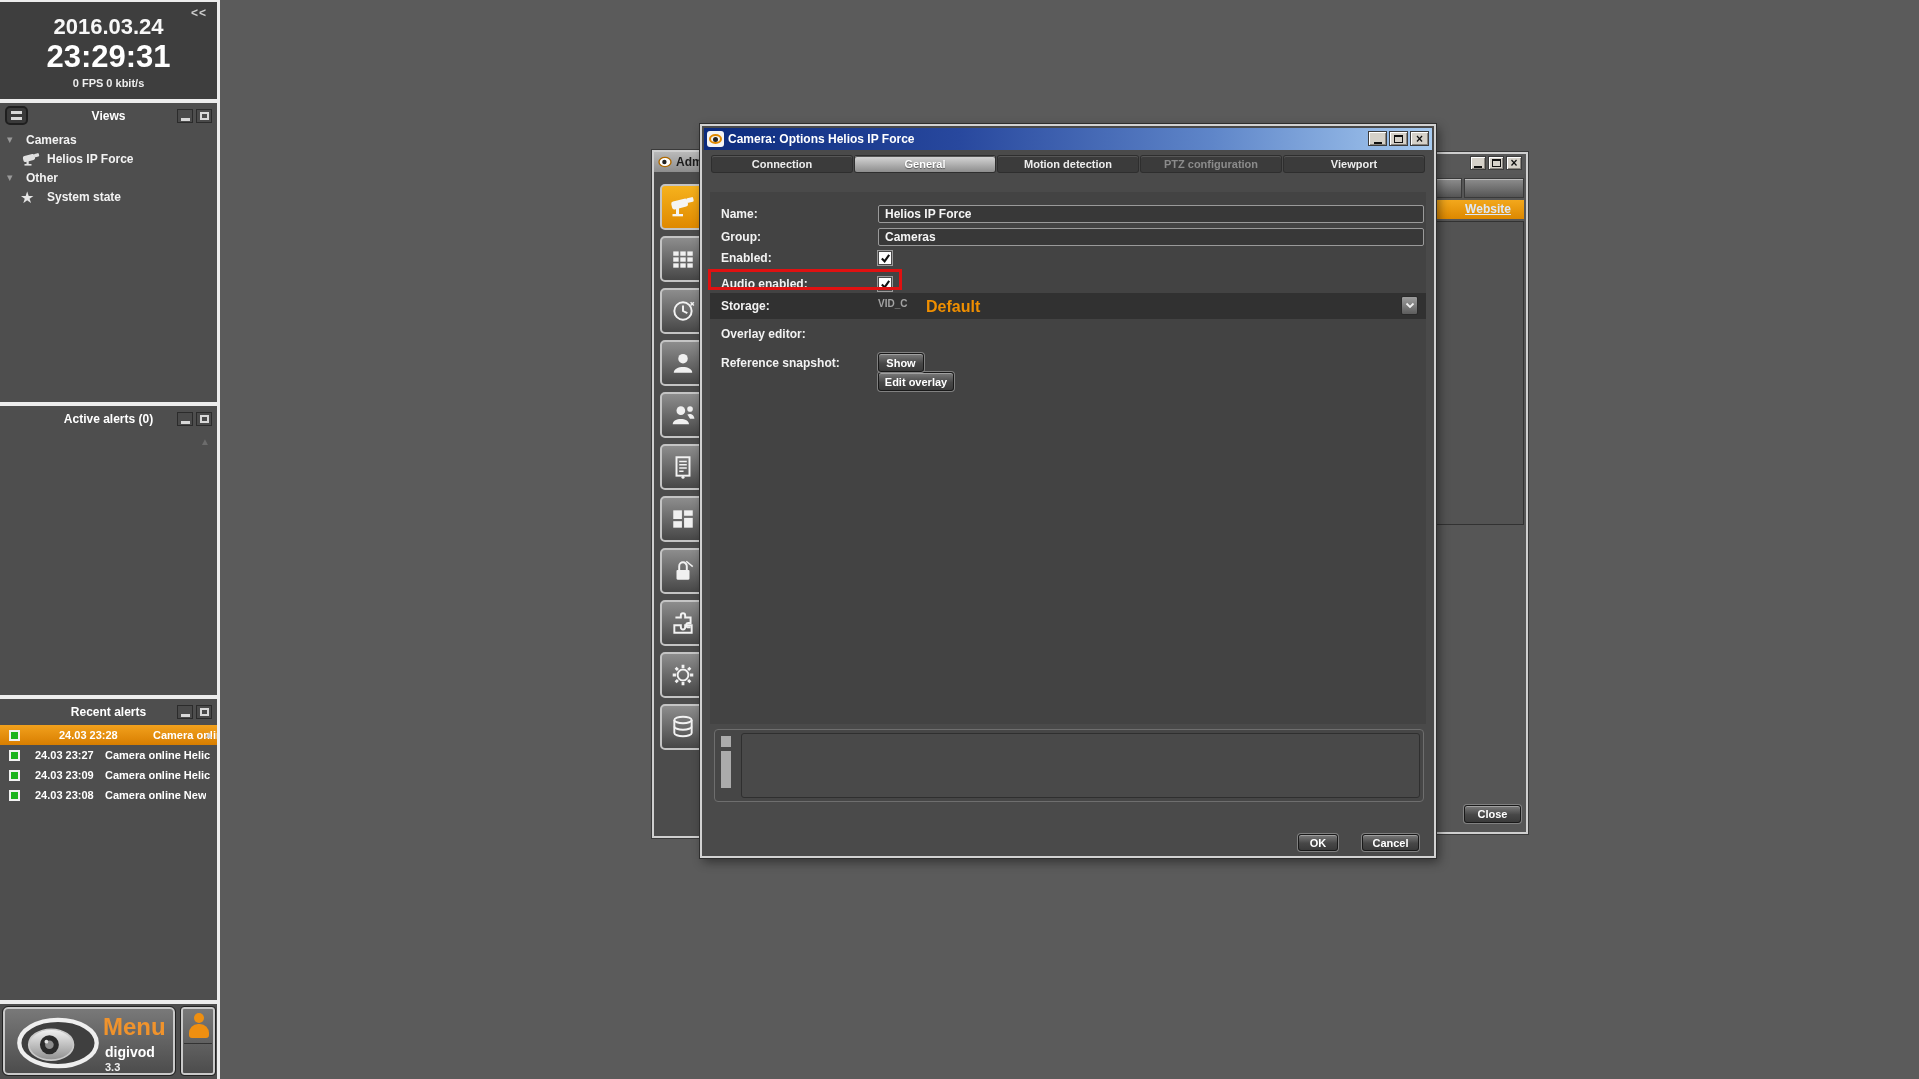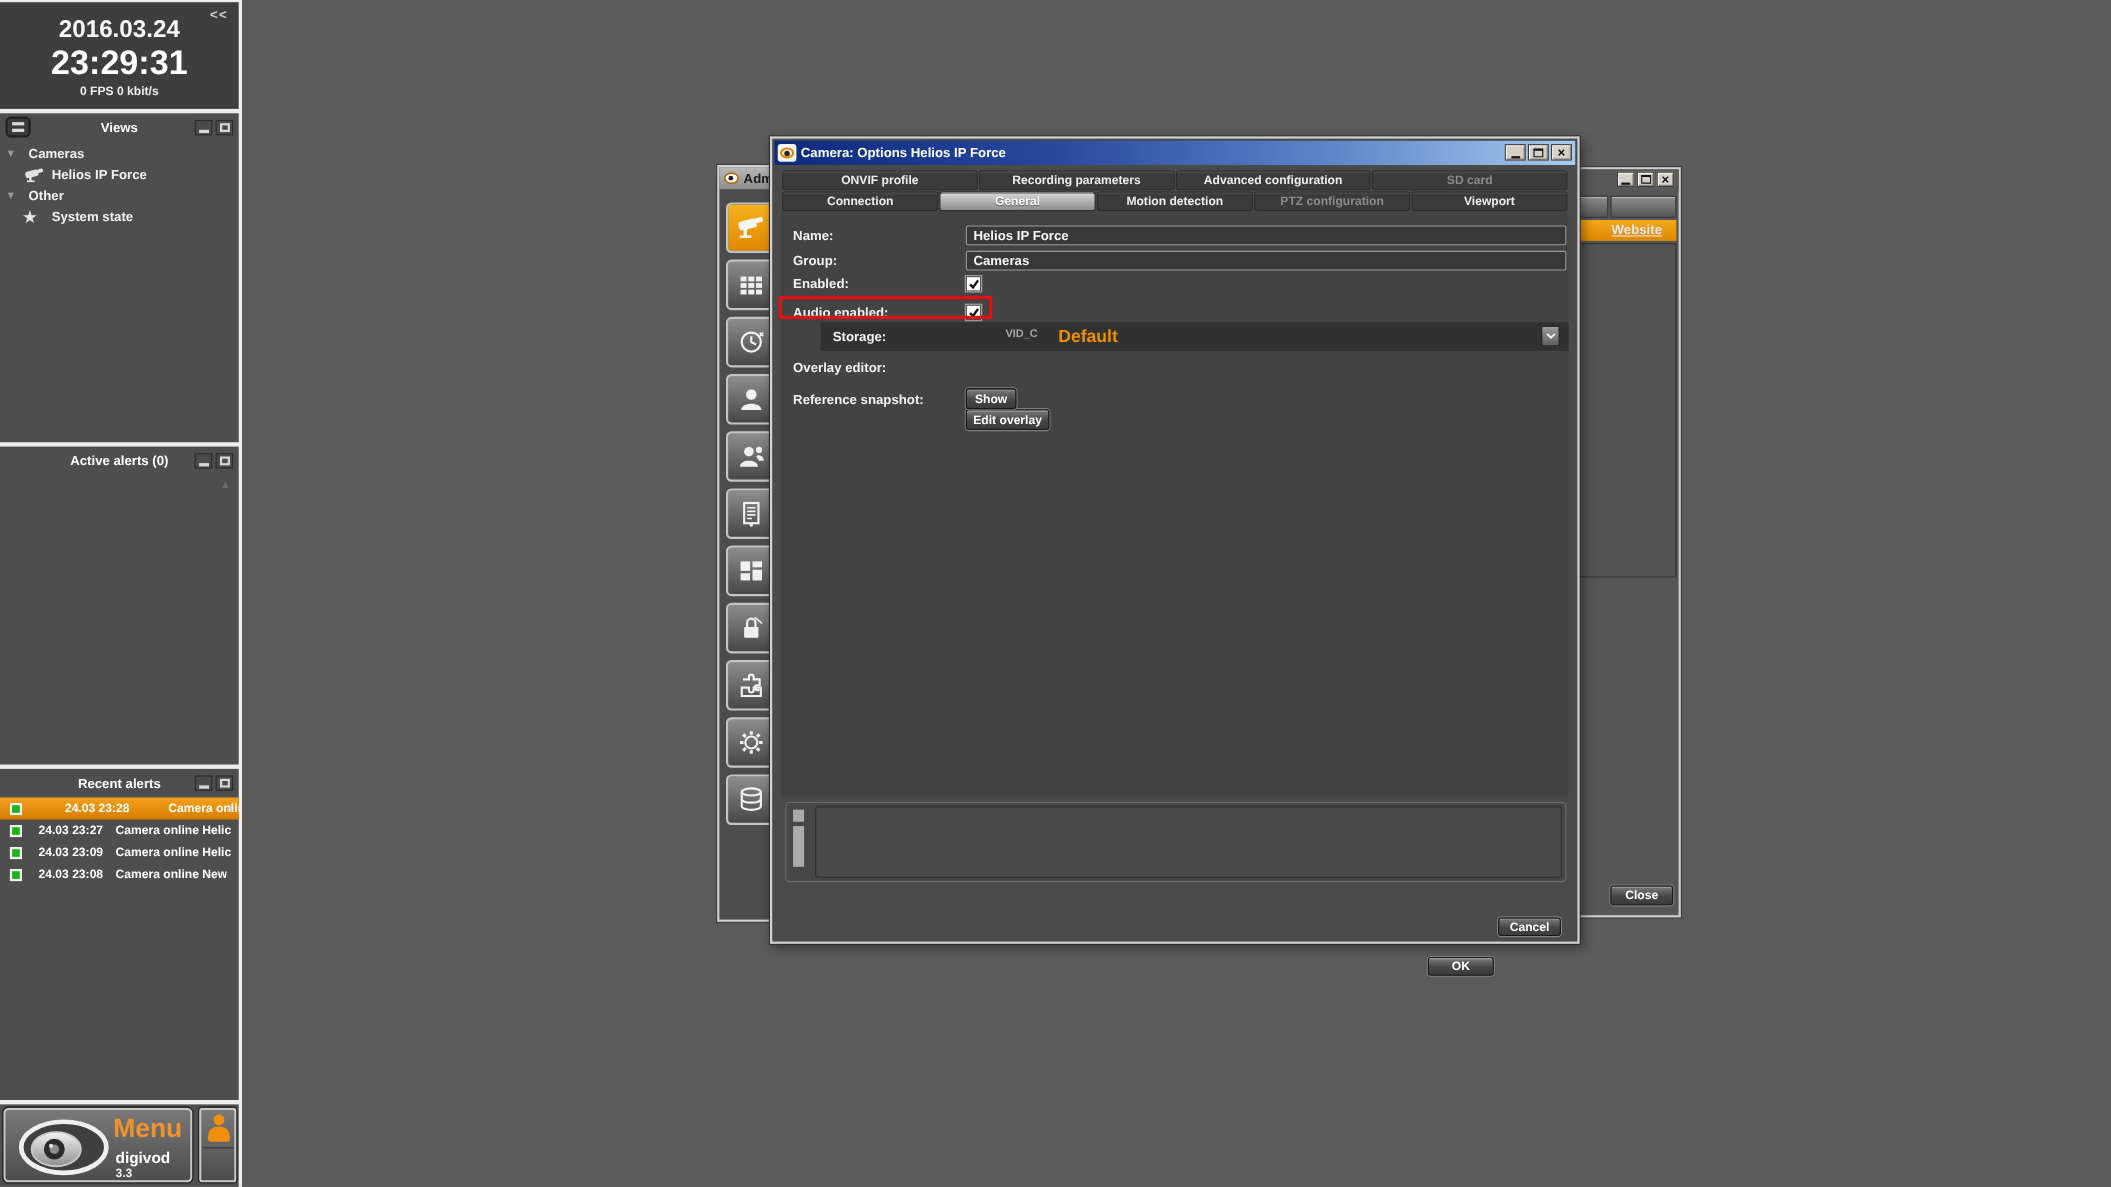--- a/index.html
+++ b/index.html
@@ -105,36 +105,36 @@
   .tabrow.r2 { grid-template-columns:repeat(5,1fr); }
   .tab { height:16px; line-height:16px; text-align:center; font-size:11px; font-weight:bold; color:#ededed; background:#3b3b3b; border-radius:2px; box-shadow:inset 0 1px 0 #565656, 0 0 0 1px #2e2e2e; cursor:pointer; white-space:nowrap; overflow:hidden; }
   .tab.sel { background:linear-gradient(#d8d8d8,#8d8d8d); color:#ffffff; text-shadow:0 1px 1px #555; }
   .tab.dis { color:#8b8b8b; cursor:default; }
 
   .dlg-content { position:absolute; left:8px; right:8px; top:66px; height:532px; background:#434343; }
   .frm-label { position:absolute; left:11px; font-size:12px; font-weight:bold; color:#f2f2f2; line-height:18px; }
   .frm-input { position:absolute; left:168px; width:546px; height:18px; background:#383838; border:1px solid #9a9a9a; border-radius:2px; color:#f5f5f5; font-size:12px; font-weight:bold; line-height:16px; padding:0 6px; white-space:nowrap; }
   .cb { position:absolute; left:168px; width:14px; height:14px; background:#ffffff; border:1px solid #4a4a4a; box-shadow:0 0 0 1px #9a9a9a; display:flex; align-items:center; justify-content:center; cursor:pointer; }
   .redbox { position:absolute; left:-2px; top:77px; width:194px; height:21px; border:3px solid #e01111; z-index:3; }
-  .storage-band { position:absolute; left:0; right:0; top:101px; height:26px; background:#313131;margin-left:36px; }
+  .storage-band { position:absolute; left:0; right:0; top:101px; height:26px; background:#313131; }
   .storage-val { position:absolute; left:168px; top:5px; font-size:10px; font-weight:bold; color:#a3a3a3; }
   .storage-def { position:absolute; left:216px; top:5px; font-size:16px; font-weight:bold; color:#f08f00; }
   .storage-dd { position:absolute; right:8px; top:3px; width:17px; height:19px; background:linear-gradient(#9d9d9d,#5d5d5d); border:1px solid #2a2a2a; border-radius:2px; display:flex; align-items:center; justify-content:center; cursor:pointer; }
 
   .dlg-btn { background:linear-gradient(#7b7b7b,#474747 55%,#3a3a3a); color:#ffffff; font-size:11px; font-weight:bold; border:1px solid #191919; border-radius:3px; box-shadow:0 0 0 1px #818181, inset 0 1px 0 #a0a0a0; display:flex; align-items:center; justify-content:center; cursor:pointer; white-space:nowrap; }
   .btn-overlay { position:absolute; left:168px; top:132px; width:76px; height:19px;margin-top:48px; }
   .btn-show { position:absolute; left:168px; top:161px; width:46px; height:19px; }
 
   .bottombox { position:absolute; left:12px; top:603px; width:710px; height:73px; border:1px solid #6e6e6e; border-radius:4px; background:#464646; }
   .bb-strip { position:absolute; left:3px; top:3px; bottom:3px; width:20px; }
   .bb-sq  { position:absolute; left:3px; top:3px;  width:10px; height:11px; background:#ababab; }
   .bb-bar { position:absolute; left:3px; top:18px; width:10px; height:37px; background:#ababab; cursor:pointer; }
   .bb-inner { position:absolute; left:26px; top:3px; right:3px; bottom:3px; border:1px solid #2f2f2f; border-radius:3px; background:#494949; }
 
-  .btn-ok     { position:absolute; left:596px; top:708px; width:60px; height:17px;margin-top:36px; }
+  .btn-ok     { position:absolute; left:596px; top:708px; width:40px; height:17px; }
   .btn-cancel { position:absolute; left:660px; top:708px; width:57px; height:17px; }
 </style>
 </head>
 <body>
 
 <div class="sidebar">
 
   <div class="panel panel-clock">
     <div class="collapse-btn">&lt;&lt;</div>
     <div class="clock-date">2016.03.24</div>
@@ -404,26 +404,20 @@
           <span class="wg-min"></span>
         </span>
       <span class="win-btn">
           <span class="wg-max"></span>
         </span>
       <span class="win-btn">×</span>
     </span>
   </div>
 
   <div class="tabstrip">
-    <div class="tabrow r1">
-      <div class="tab">ONVIF profile</div>
-      <div class="tab">Recording parameters</div>
-      <div class="tab">Advanced configuration</div>
-      <div class="tab dis">SD card</div>
-    </div>
     <div class="tabrow r2">
       <div class="tab">Connection</div>
       <div class="tab sel">General</div>
       <div class="tab">Motion detection</div>
       <div class="tab dis">PTZ configuration</div>
       <div class="tab">Viewport</div>
     </div>
   </div>
 
   <div class="dlg-content">

